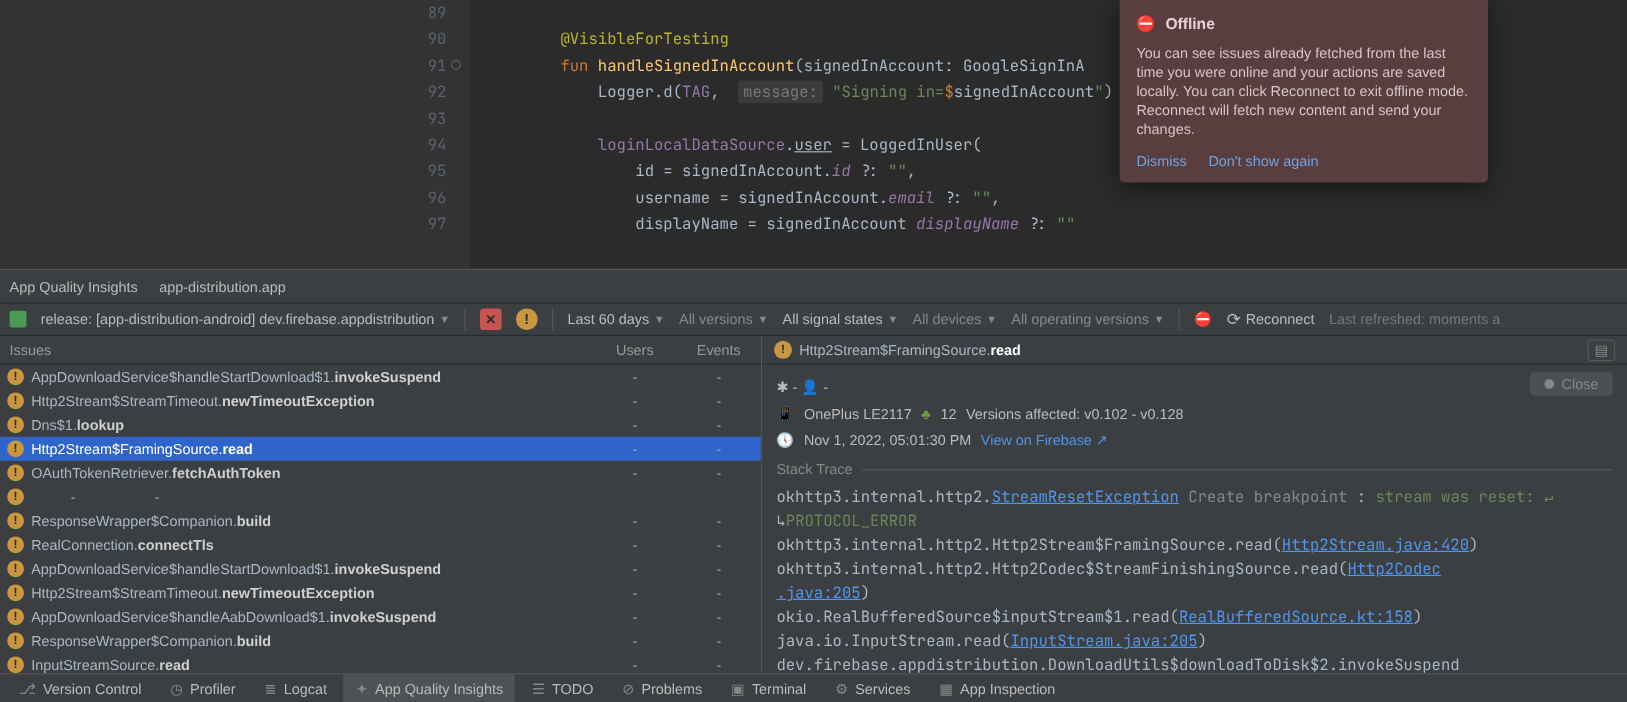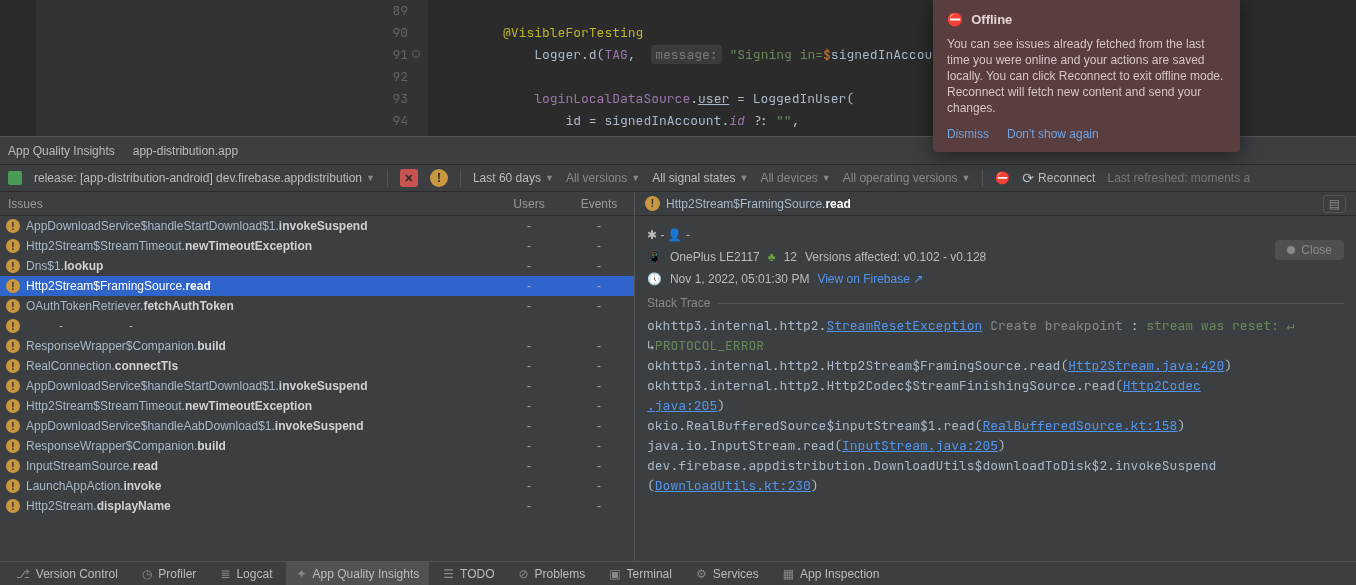--- a/index.html
+++ b/index.html
@@ -1,21 +1,21 @@
 <!DOCTYPE html>
 <html><head>
 <meta charset="utf-8">
 <style>
   * { margin: 0; padding: 0; box-sizing: border-box; }
   html, body { width: 1356px; height: 585px; font-family: "Segoe UI", Arial, sans-serif; font-size: 12px; background: #2b2b2b; color: #a9b7c6; overflow: hidden; }
   .code-mono { font-family: "JetBrains Mono", Menlo, Consolas, monospace; font-size: 13px; }
   .root { display: flex; flex-direction: column; height: 100%; }
 
   
-  .editor { height: 136px; display: flex; background: #2b2b2b; overflow: hidden; margin-left: 36px; }
+  .editor { height: 224px; display: flex; background: #2b2b2b; overflow: hidden; }
   .gutter { width: 392px; background:#313335; color:#606366; text-align:right; padding-right: 20px;}
   .gutter .ln { height:22px; line-height:22px; position:relative;}
   .gutter .circ { position:absolute; right:-12px; top:6px; width:8px;height:8px;border:1px solid #606366;border-radius:50%;}
   .code-area { flex:1; padding-left: 75px; }
   .code-line { height:22px; line-height:22px; white-space: pre; }
   .tok-ann{color:#bbb529;} .tok-key{color:#cc7832;} .tok-fn{color:#ffc66d;} .tok-id{color:#a9b7c6;} .tok-p{color:#9876aa;} .tok-str{color:#6a8759;} .tok-hint{color:#787878; background:#3b3b3b; padding:1px 4px; border-radius:3px;} .tok-it{color:#9876aa; font-style:italic;}
 
   
   .aqi-header { height:28px; background:#3c3f41; display:flex; align-items:center; padding:0 8px; gap:18px; color:#bbbbbb; border-top:1px solid #555;}
   .filter-bar { height:28px; background:#3c3f41; display:flex; align-items:center; padding:0 8px; gap:12px; color:#bbbbbb; border-top:1px solid #2b2b2b; border-bottom:1px solid #2b2b2b;}
@@ -40,21 +40,21 @@
   .issue-cell{width:70px;text-align:center;color:#aaa;}
   .issue-ic{width:14px;height:14px;border-radius:50%;background:#c9973f;color:#2b2b2b;display:inline-flex;align-items:center;justify-content:center;font-weight:bold;font-size:10px;margin-right:6px;flex:none;}
 
   .detail-panel{flex:1; display:flex; flex-direction:column; background:#3c3f41;}
   .detail-head{height:24px; display:flex; align-items:center; padding:0 10px; gap:6px; border-bottom:1px solid #2b2b2b;}
   .detail-head .warn-ic{width:15px;height:15px;font-size:10px;}
   .detail-body{flex:1; padding:8px 12px; overflow:hidden; position:relative;}
   .meta-row{display:flex; align-items:center; gap:8px; color:#bbb; height:22px;}
   .meta-ic{color:#888;}
   .link{color:#5394ec;}
-  .close-btn{position:absolute; top:24px; right:12px; padding:3px 12px; background:#4c5052; border-radius:4px; color:#888;display:flex;align-items:center;gap:6px;}
+  .close-btn{position:absolute; top:6px; right:12px; padding:3px 12px; background:#4c5052; border-radius:4px; color:#888;display:flex;align-items:center;gap:6px;}
   .close-btn .dot{width:8px;height:8px;border-radius:50%;background:#888;}
   .st-title{color:#888;display:flex;align-items:center;gap:8px;margin-top:6px;}
   .st-title .line{flex:1;height:1px;background:#555;}
   .stack{margin-top:6px; line-height:20px;}
   .stack a{color:#5394ec;text-decoration:underline;}
   .stack .bp{color:#888;}
   .stack .err{color:#6a8759;}
 
   
   .bottom-bar{height:24px; background:#3c3f41; border-top:1px solid #555;display:flex;align-items:center;padding:0 6px;gap:4px;}
@@ -82,20 +82,21 @@
         <div class="ln">92</div>
         <div class="ln">93</div>
         <div class="ln">94</div>
         <div class="ln">95</div>
         <div class="ln">96</div>
         <div class="ln">97</div>
       </div>
     <div class="code-area code-mono" id="codeArea">
         <div class="code-line"></div>
         <div class="code-line"><span class="tok-ann">@VisibleForTesting</span></div>
+        <div class="code-line"><span class="tok-key">fun </span><span class="tok-fn">handleSignedInAccount</span><span class="tok-id">(signedInAccount: GoogleSignInA</span></div>
         <div class="code-line">    <span class="tok-id">Logger.d(</span><span class="tok-p">TAG</span><span class="tok-id">,  </span><span class="tok-hint">message:</span><span class="tok-id"> </span><span class="tok-str">"Signing in=</span><span class="tok-key">$</span><span class="tok-id">signedInAccount</span><span class="tok-str">"</span><span class="tok-id">)</span></div>
         <div class="code-line"></div>
         <div class="code-line">    <span class="tok-p">loginLocalDataSource</span><span class="tok-id">.</span><span style="text-decoration:underline" class="tok-id">user</span><span class="tok-id"> = LoggedInUser(</span></div>
         <div class="code-line">        <span class="tok-id">id = signedInAccount.</span><span class="tok-it">id</span><span class="tok-id"> ?: </span><span class="tok-str">""</span><span class="tok-id">,</span></div>
         <div class="code-line">        <span class="tok-id">username = signedInAccount.</span><span class="tok-it">email</span><span class="tok-id"> ?: </span><span class="tok-str">""</span><span class="tok-id">,</span></div>
         <div class="code-line">        <span class="tok-id">displayName = signedInAccount </span><span class="tok-it">displayName</span><span class="tok-id"> ?: </span><span class="tok-str">""</span></div>
       </div>
   </div>
 
   <div class="aqi-header">

